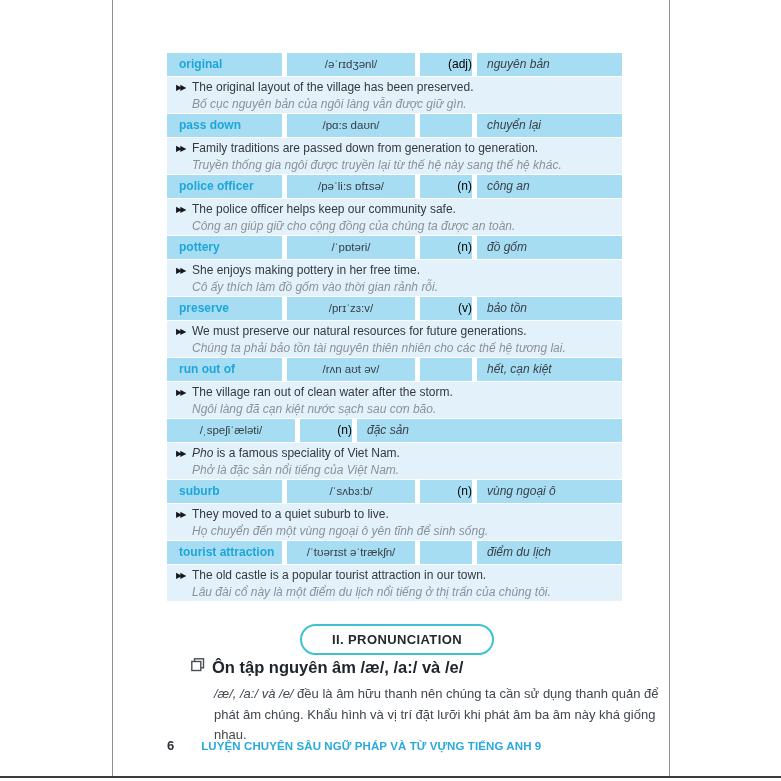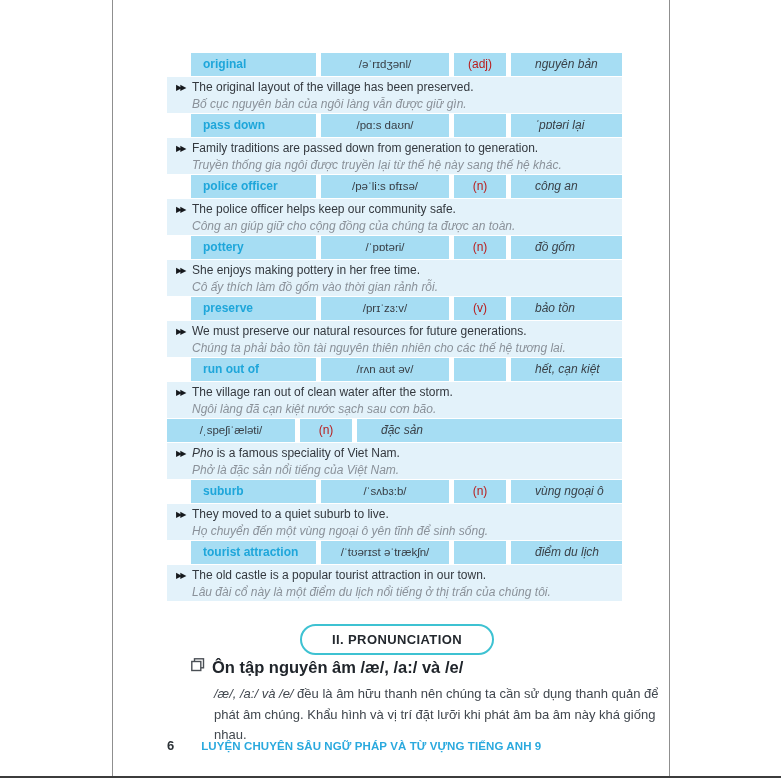--- a/index.html
+++ b/index.html
@@ -11,24 +11,24 @@
   .page{position:absolute;inset:0;background:#ffffff;}
   .vline{position:absolute;top:0;width:1px;height:777px;background:#8f8f8f;}
   .vline.left{left:112px;}
   .vline.right{left:669px;}
   .bottom-rule{position:absolute;left:0;top:776px;width:781px;height:2px;background:#3c3c3c;}
 
   
   .vocab{position:absolute;left:167px;top:53px;width:455px;}
   .term-row{display:flex;gap:5px;height:23px;margin-bottom:1px;}
   .term-row .cell{background:#a6ddf3;height:23px;line-height:23px;font-size:12px;overflow:hidden;white-space:nowrap;}
-  .cell.word{width:125px;padding-left:12px;box-sizing:border-box;font-weight:bold;color:#1ea6da;margin-left:24px;}
+  .cell.word{width:115px;padding-left:12px;box-sizing:border-box;font-weight:bold;color:#1ea6da;}
   .cell.ipa{width:128px;text-align:center;color:#383e45;font-size:11.5px;}
-  .cell.pos{width:52px;text-align:center;color:#b91c1c;}
-  .cell.meaning{flex:1;font-style:italic;color:#3a4148;padding-left:24px;box-sizing:border-box;}
+  .cell.pos{width:52px;text-align:right;color:#000000;}
+  .cell.meaning{flex:1;font-style:italic;color:#3a4148;padding-left:10px;box-sizing:border-box;}
   .example-row{background:#e3f2fa;height:36px;margin-bottom:1px;display:flex;padding:2px 8px 0 9px;box-sizing:border-box;}
   .bullet{width:16px;flex:0 0 16px;font-size:8px;letter-spacing:-2px;color:#15181c;line-height:17px;}
   .ex-lines{flex:1;min-width:0;}
   .ex-en{font-size:12px;line-height:17px;color:#33383e;white-space:nowrap;}
   .ex-en i{font-style:italic;}
   .ex-vi{font-size:12px;line-height:17px;color:#8a9199;font-style:italic;white-space:nowrap;}
 
   
   .badge{
     position:absolute;left:300px;top:624px;width:190px;height:27px;
@@ -75,21 +75,21 @@
           <div class="ex-vi">Bố cục nguyên bản của ngôi làng vẫn được giữ gìn.</div>
         </div>
       </div>
     </div>
 
     <div class="vrow">
       <div class="term-row">
         <div class="cell word">pass down</div>
         <div class="cell ipa">/pɑ:s daʊn/</div>
         <div class="cell pos"></div>
-        <div class="cell meaning">ˈpɒtəri lại</div>
+        <div class="cell meaning">chuyển lại</div>
       </div>
       <div class="example-row">
         <span class="bullet">▶▶</span>
         <div class="ex-lines">
           <div class="ex-en"><i></i><span>Family traditions are passed down from generation to generation.</span></div>
           <div class="ex-vi">Truyền thống gia ngôi được truyền lại từ thế hệ này sang thế hệ khác.</div>
         </div>
       </div>
     </div>
 

